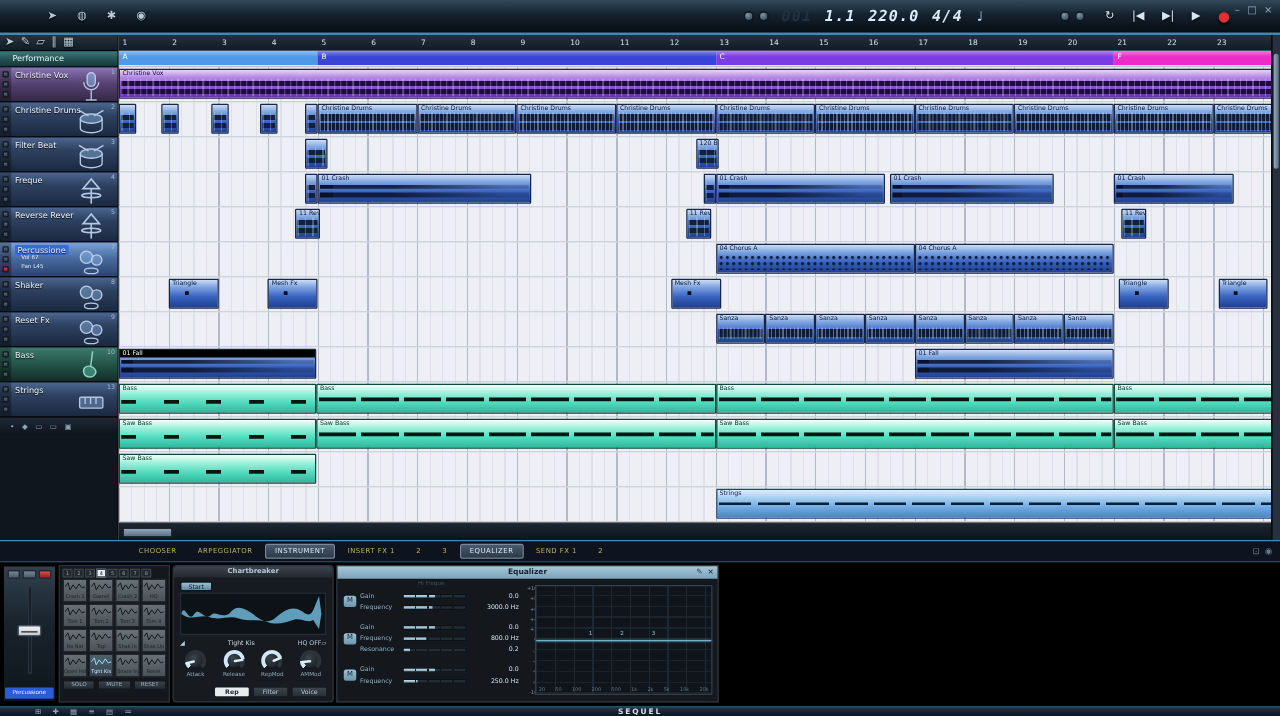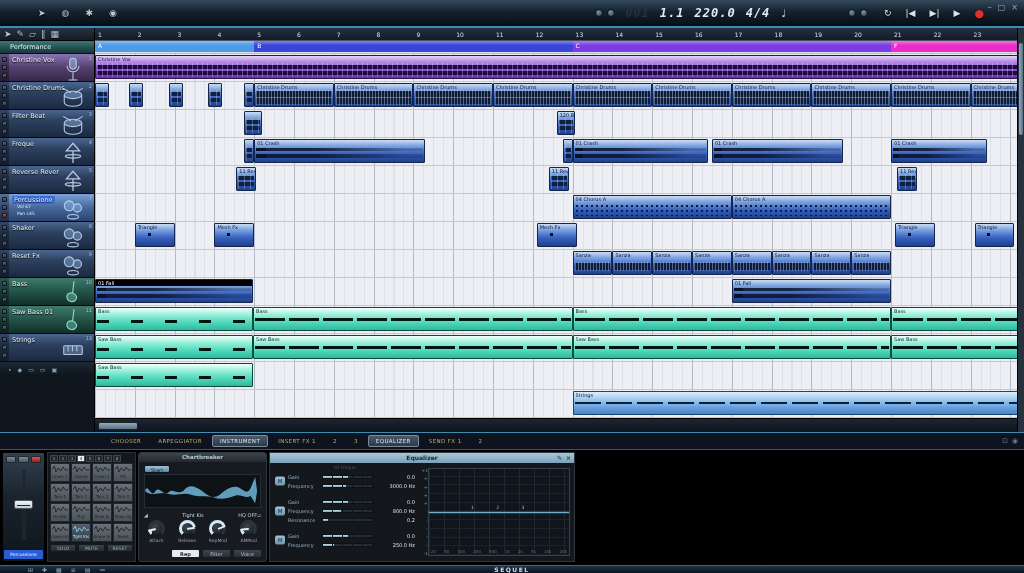--- a/index.html
+++ b/index.html
@@ -389,37 +389,20 @@
               <div class="tname"><span>Bass</span></div>
             </div>
             <div class="ticon"><svg viewBox="0 0 22 24">
                 <g stroke="#9fe8d4" fill="rgba(110,220,190,.45)" stroke-width="1">
                   <line x1="12" y1="1" x2="10.6" y2="12"></line>
                   <path d="M10.6,12 c-4,-1 -6,2 -5,5 c1,3 6,4 8,1 c2,-2 0,-5 -3,-6 z"></path>
                 </g>
               </svg></div>
             <div class="tnum">10</div>
           </div>
-          <div class="trow green">
-            <div class="mini">
-              <i></i>
-              <i></i>
-              <i></i>
-            </div>
-            <div class="tbody">
-              <div class="tname"><span>Saw Bass 01</span></div>
-            </div>
-            <div class="ticon"><svg viewBox="0 0 22 24">
-                <g stroke="#9fe8d4" fill="rgba(110,220,190,.45)" stroke-width="1">
-                  <line x1="12" y1="1" x2="10.6" y2="12"></line>
-                  <path d="M10.6,12 c-4,-1 -6,2 -5,5 c1,3 6,4 8,1 c2,-2 0,-5 -3,-6 z"></path>
-                </g>
-              </svg></div>
-            <div class="tnum">11</div>
-          </div>
           <div class="trow">
             <div class="mini">
               <i></i>
               <i></i>
               <i></i>
             </div>
             <div class="tbody">
               <div class="tname"><span>Strings</span></div>
             </div>
             <div class="ticon"><svg viewBox="0 0 22 24">

